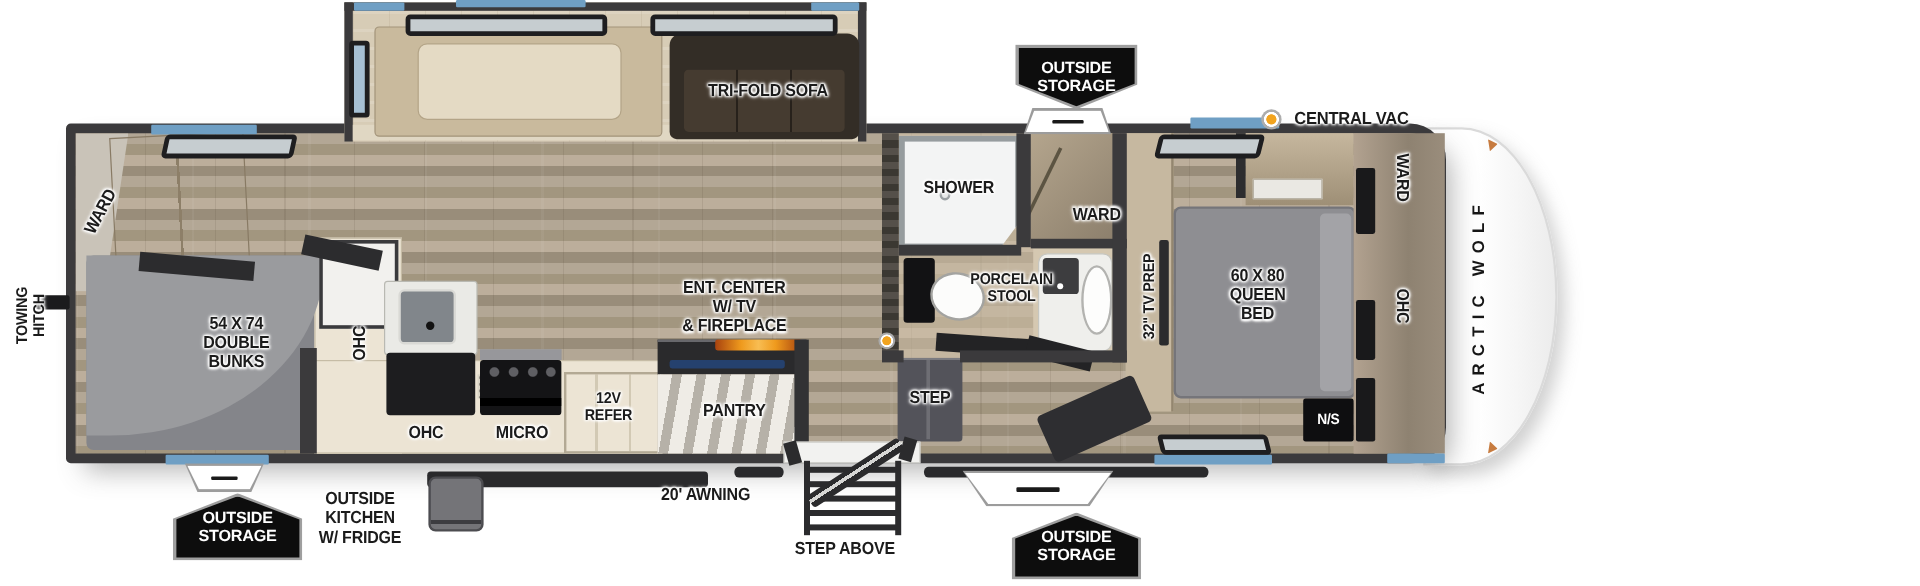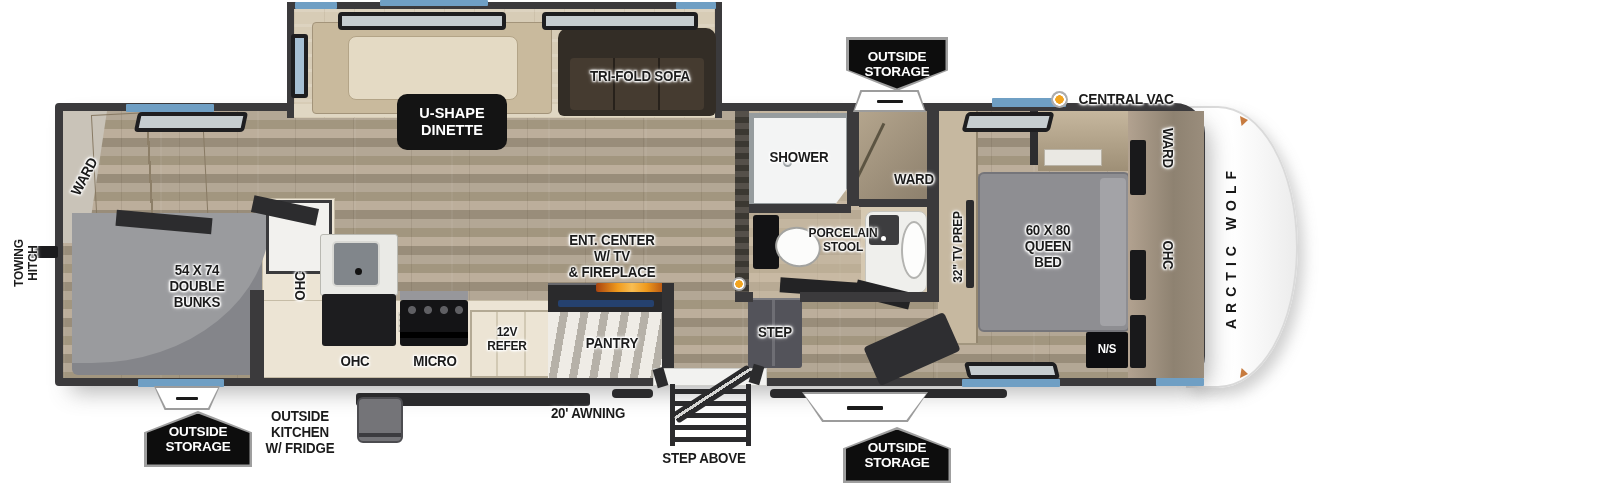--- a/index.html
+++ b/index.html
@@ -91,22 +91,20 @@
   <div class="abs" id="slide"></div>
   <div class="abs" style="left:294px;top:104px;width:421px;height:13px;background:#e0d7c3;z-index:7"></div>
   <div class="bluestrip" style="left:295px;top:2px;width:42px;height:7px"></div>
   <div class="bluestrip" style="left:380px;top:0px;width:108px;height:6px"></div>
   <div class="bluestrip" style="left:676px;top:2px;width:40px;height:7px"></div>
   <div class="winH" style="left:338px;top:12px;width:168px;height:18px"></div>
   <div class="winH" style="left:542px;top:12px;width:156px;height:18px"></div>
   <div class="abs" style="left:291px;top:34px;width:17px;height:64px;background:#a6c0d4;border:4px solid #1e1e20;border-radius:3px;z-index:20"></div>
   <div class="abs" style="left:312px;top:22px;width:240px;height:92px;background:#c9ba9d;border:1px solid #a3947a;border-radius:4px;z-index:8"></div>
   <div class="abs" style="left:348px;top:36px;width:170px;height:64px;background:#e4dac4;border:1px solid #b3a487;border-radius:8px;z-index:9"></div>
-  <div class="plate"><span>U-SHAPE
-DINETTE</span></div>
   <div class="abs" style="left:558px;top:28px;width:158px;height:88px;background:#332d26;border-radius:10px 10px 6px 6px;z-index:8"></div>
   <div class="abs" style="left:570px;top:58px;width:134px;height:52px;background:#453b30;border-radius:4px;background-image:linear-gradient(90deg,transparent 43px,#27211b 43px,#27211b 45px,transparent 45px,transparent 88px,#27211b 88px,#27211b 90px,transparent 90px);z-index:9"></div>
   <div class="lbl" style="left:640px;top:77px">TRI-FOLD SOFA</div>
 
   <div class="abs" style="left:262px;top:198px;width:73px;height:180px;background:#ece4d4;border:1px solid #c6bca6;z-index:5"></div>
   <div class="abs" style="left:262px;top:300px;width:290px;height:78px;background:#ece4d4;border:1px solid #c6bca6;z-index:5"></div>
   <div class="abs" style="left:266px;top:200px;width:66px;height:74px;background:#f2f1ee;border:3px solid #3a3a3c;z-index:6"></div>
   <div class="lbl" style="left:301px;top:286px;--r:-90deg">OHC</div>
   <div class="abs" style="left:320px;top:234px;width:78px;height:62px;background:#eaeae6;border:1px solid #b9b9b2;border-radius:3px;z-index:7"></div>
   <div class="abs" style="left:332px;top:241px;width:48px;height:46px;background:#81868b;border:2px solid #d9d9d5;border-radius:5px;z-index:8"></div>

